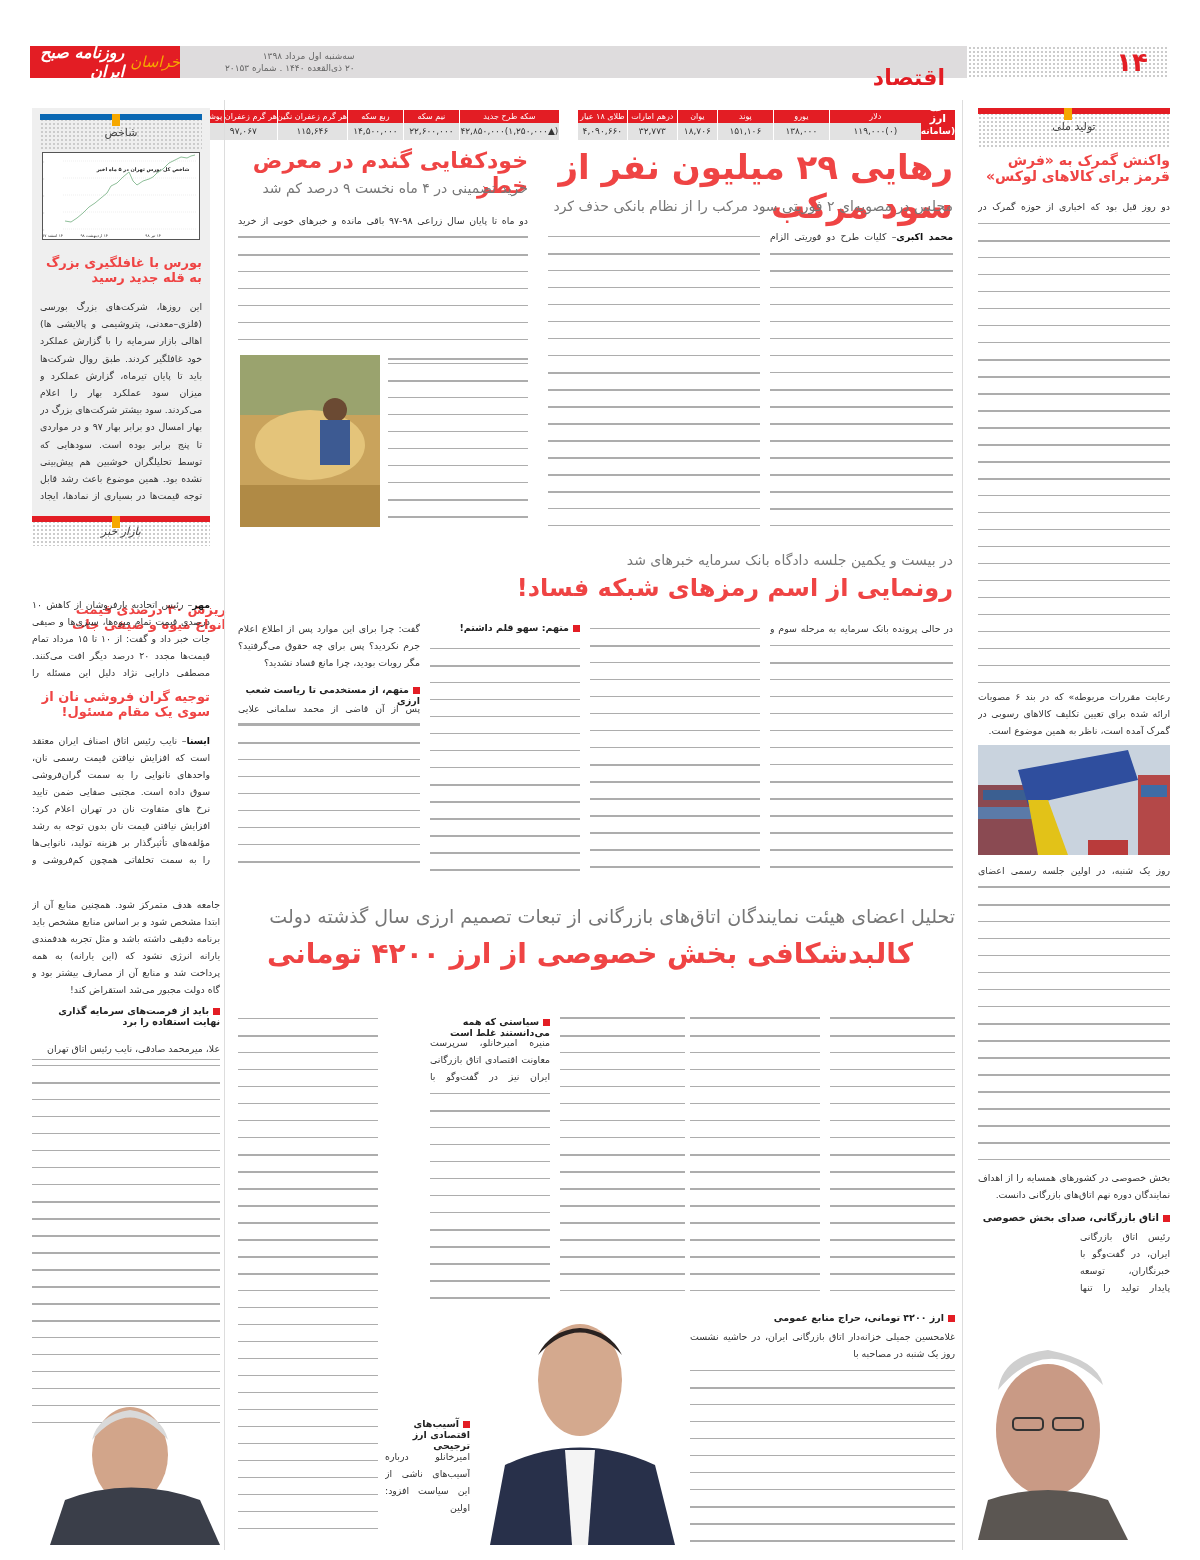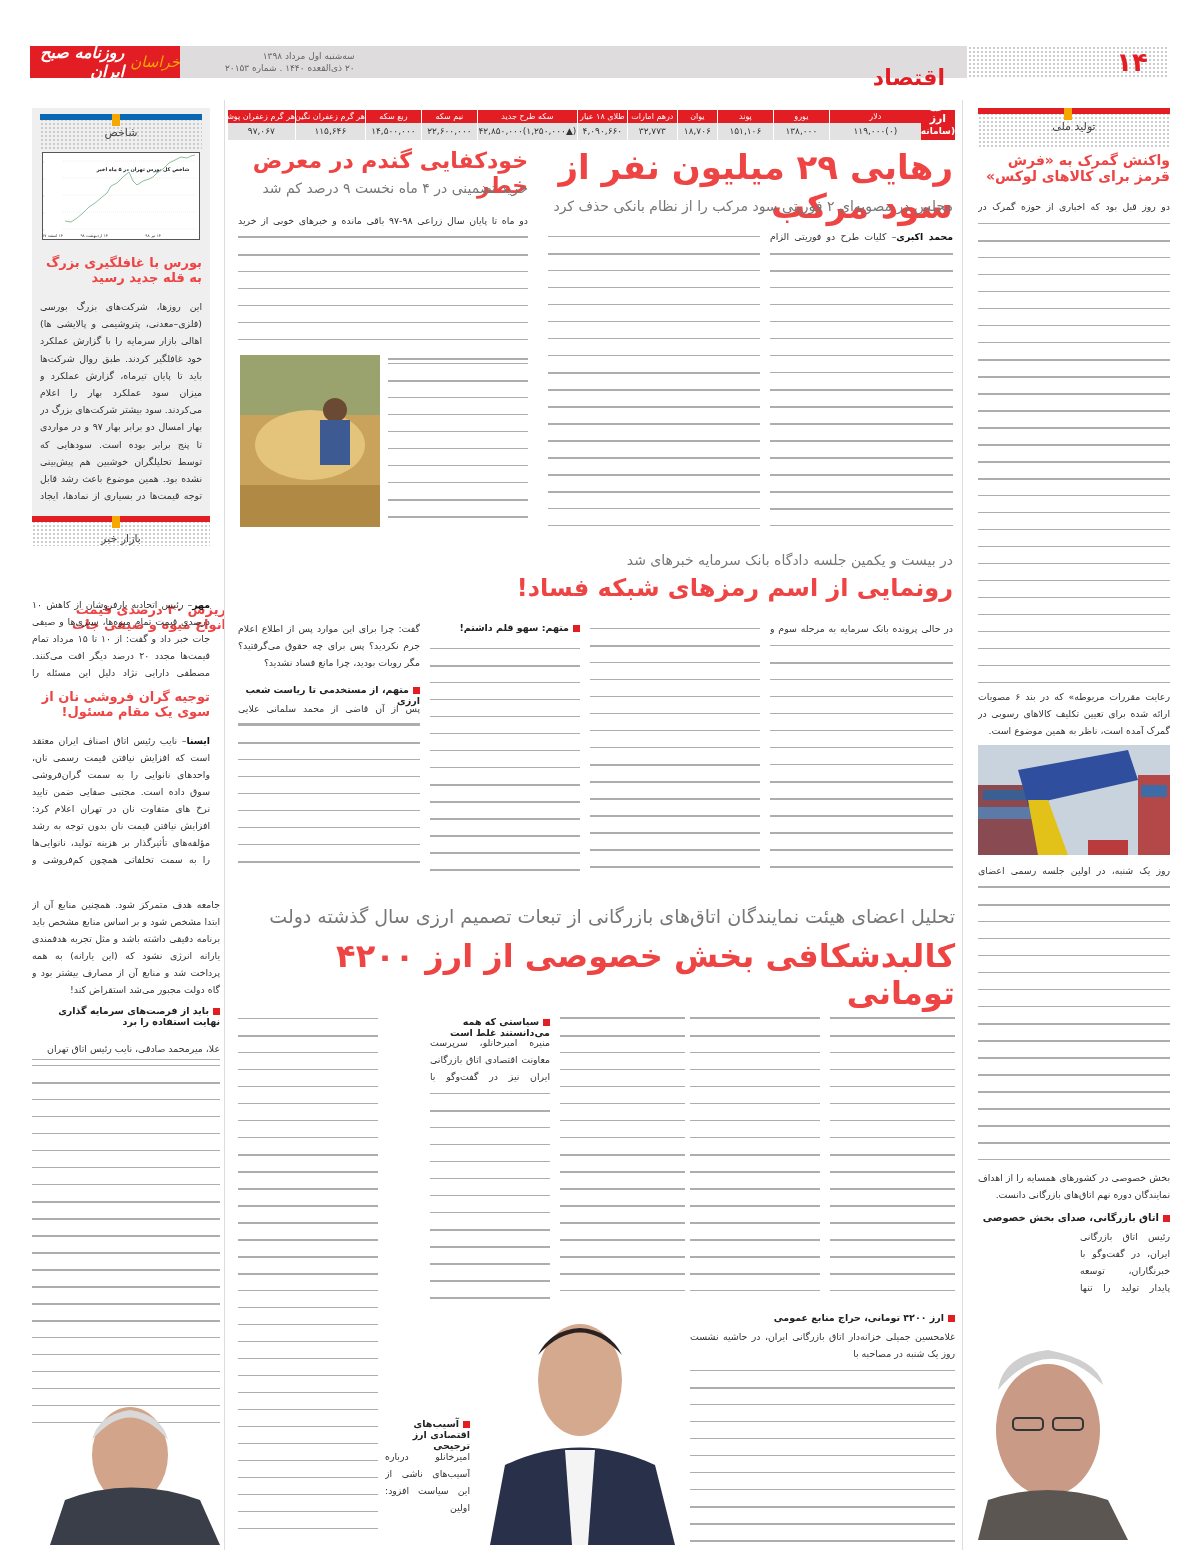--- a/index.html
+++ b/index.html
@@ -78,21 +78,21 @@
         <div class="rate-v">۱۵۱,۱۰۶</div>
       </div>
       <div class="rate-col" style="width: 40px;">
         <div class="rate-h">یوان</div>
         <div class="rate-v">۱۸,۷۰۶</div>
       </div>
       <div class="rate-col" style="width: 50px;">
         <div class="rate-h">درهم امارات</div>
         <div class="rate-v">۳۲,۷۷۳</div>
       </div>
-      <div class="rate-col" style="width: 50px;">
+      <div class="rate-col" style="width: 50px; margin-left: 18px;">
         <div class="rate-h">طلای ۱۸ عیار</div>
         <div class="rate-v">۴,۰۹۰,۶۶۰</div>
       </div>
       <div class="rate-col" style="width: 100px;">
         <div class="rate-h">سکه طرح جدید</div>
         <div class="rate-v">(▲۱,۲۵۰,۰۰۰)۴۲,۸۵۰,۰۰۰</div>
       </div>
       <div class="rate-col" style="width: 56px;">
         <div class="rate-h">نیم سکه</div>
         <div class="rate-v">۲۲,۶۰۰,۰۰۰</div>
@@ -220,21 +220,21 @@
   </svg>
 </div>
 <div class="abs h-big" style="left:40px;top:256px;width:162px;font-size:13px;text-align:right;">بورس با غافلگیری بزرگ به قله جدید رسید</div>
 <div class="abs body-text" style="left:40px;top:298px;width:162px;height:210px;font-size:9.4px;line-height:17.2px;">این روزها، شرکت‌های بزرگ بورسی (فلزی–معدنی، پتروشیمی و پالایشی ها) اهالی بازار سرمایه را با گزارش عملکرد خود غافلگیر کردند. طبق روال شرکت‌ها باید تا پایان تیرماه، گزارش عملکرد و میزان سود عملکرد بهار را اعلام می‌کردند. سود بیشتر شرکت‌های بزرگ در بهار امسال دو برابر بهار ۹۷ و در مواردی تا پنج برابر بوده است. سودهایی که توسط تحلیلگران خوشبین هم پیش‌بینی نشده بود. همین موضوع باعث رشد قابل توجه قیمت‌ها در بسیاری از نمادها، ایجاد صف خرید و البته رشد شاخص کل تا قله ۲۵۳ هزار واحدی شده است.</div>
 
 <div class="abs" style="left:32px;top:516px;width:178px;">
   <div class="tag-box" style="height:30px;">
     <div class="tag-bar bar-red">
         <div class="tag-notch" style="left:80px;"></div>
       </div>
-    <div class="tag-text" style="margin-top:10px;">بازار خبر</div>
+    <div class="tag-text" style="margin-top:3px;font-style:italic;">بازار خبر</div>
   </div>
 </div>
 <div class="abs h-big" style="left:48px;top:555px;width:178px;font-size:13px;text-align:right;margin-top:48px;">ریزش ۳۰ درصدی قیمت انواع میوه و صیفی جات</div>
 <div class="abs body-text" style="left:32px;top:596px;width:178px;height:86px;"><b>مهر</b><span>– رئیس اتحادیه بارفروشان از کاهش ۱۰ درصدی قیمت تمام میوه‌ها، سبزی‌ها و صیفی جات خبر داد و گفت: از ۱۰ تا ۱۵ مرداد تمام قیمت‌ها مجدد ۲۰ درصد دیگر افت می‌کنند. مصطفی دارایی نژاد دلیل این مسئله را فراوانی تولید دانست.</span></div>
 <div class="abs h-big" style="left:32px;top:690px;width:178px;font-size:13px;text-align:right;">توجیه گران فروشی نان از سوی یک مقام مسئول!</div>
 <div class="abs body-text" style="left:32px;top:732px;width:178px;height:138px;"><b>ایسنا</b><span>– نایب رئیس اتاق اصناف ایران معتقد است که افزایش نیافتن قیمت رسمی نان، واحدهای نانوایی را به سمت گران‌فروشی سوق داده است. مجتبی صفایی ضمن تایید نرخ های متفاوت نان در تهران اعلام کرد: افزایش نیافتن قیمت نان بدون توجه به رشد مؤلفه‌های تأثیرگذار بر هزینه تولید، نانوایی‌ها را به سمت تخلفاتی همچون کم‌فروشی و گران‌فروشی سوق می‌دهد.</span></div>
 
 <div class="abs h-sub" style="left:238px;top:552px;width:715px;font-size:14px;text-align:right;">در بیست و یکمین جلسه دادگاه بانک سرمایه خبرهای شد</div>
 <div class="abs h-big" style="left:238px;top:575px;width:715px;font-size:24px;text-align:right;">رونمایی از اسم رمزهای شبکه فساد!</div>
 <div class="abs body-text" style="left:770px;top:620px;width:183px;height:17px;">در حالی پرونده بانک سرمایه به مرحله سوم و ایستگاه بیست و یکم رسیده است که در هر جلسه از دادگاه ابعاد تازه‌ای از این پرونده رونمایی می‌شود.</div>
@@ -249,21 +249,21 @@
     <span class="filler"></span>
   </div>
 <div class="abs body-text" style="left:238px;top:620px;width:182px;height:52px;">گفت: چرا برای این موارد پس از اطلاع اعلام جرم نکردید؟ پس برای چه حقوق می‌گرفتید؟ مگر روبات بودید، چرا مانع فساد نشدید؟</div>
 <div class="abs" style="left:238px;top:684px;width:182px;font-size:9.5px;font-weight:bold;text-align:right;"><span class="sq"></span><span>متهم، از مستخدمی تا ریاست شعب ارزی</span></div>
 <div class="abs body-text" style="left:238px;top:700px;width:182px;height:17px;">پس از آن قاضی از محمد سلمانی علایی خواست</div>
 <div class="abs col" style="left:238px;top:717px;width:182px;height:155px;">
     <span class="filler"></span>
   </div>
 
 <div class="abs h-sub" style="left:225px;top:905px;width:730px;font-size:19px;text-align:right;">تحلیل اعضای هیئت نمایندگان اتاق‌های بازرگانی از تبعات تصمیم ارزی سال گذشته دولت</div>
-<div class="abs h-big" style="left:225px;top:938px;width:730px;font-size:32px;text-align:right;">کالبدشکافی بخش خصوصی از ارز ۴۲۰۰ تومانی</div>
+<div class="abs h-big" style="left:225px;top:938px;width:730px;font-size:28px;text-align:center;">کالبدشکافی بخش خصوصی از ارز ۴۲۰۰ تومانی</div>
 <div class="abs body-text" style="left:32px;top:896px;width:188px;height:104px;">جامعه هدف متمرکز شود. همچنین منابع آن از ابتدا مشخص شود و بر اساس منابع مشخص باید برنامه دقیقی داشته باشد و مثل تجربه هدفمندی یارانه انرژی نشود که (این یارانه) به همه پرداخت شد و منابع آن از مصارف بیشتر بود و گاه دولت مجبور می‌شد استقراض کند!</div>
 
 <div class="abs col" style="left:830px;top:1010px;width:125px;height:290px;">
     <span class="filler"></span>
   </div>
 <div class="abs col" style="left:690px;top:1010px;width:130px;height:290px;">
     <span class="filler"></span>
   </div>
 <div class="abs" style="left:690px;top:1312px;width:265px;font-size:9.5px;font-weight:bold;text-align:right;"><span class="sq"></span><span>ارز ۴۲۰۰ تومانی، حراج منابع عمومی</span></div>
 <div class="abs body-text" style="left:690px;top:1328px;width:265px;height:34px;">غلامحسین جمیلی خزانه‌دار اتاق بازرگانی ایران، در حاشیه نشست روز یک شنبه در مصاحبه با</div>

